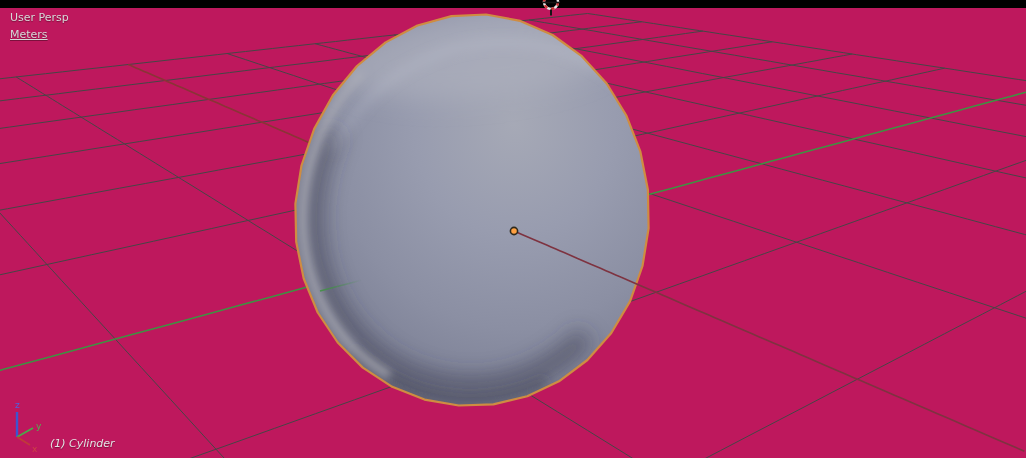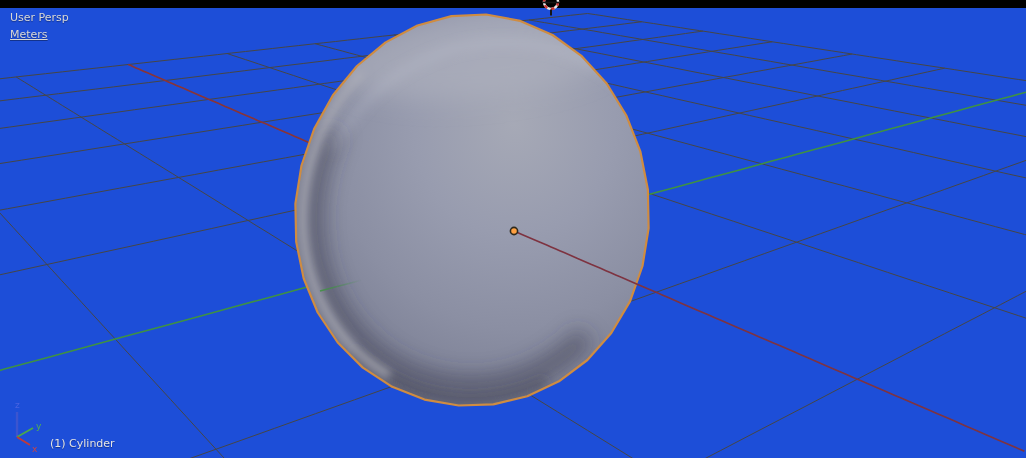--- a/index.html
+++ b/index.html
@@ -1,37 +1,37 @@
 <!DOCTYPE html>
 <html><head>
 <meta charset="utf-8">
 <style>
   html,body{margin:0;padding:0;background:#222;}
   .viewport{
     position:relative;
     width:1026px;height:458px;
-    background:#1d4ed8;
+    background:#be185d;
     overflow:hidden;
     font-family:"DejaVu Sans","Liberation Sans",sans-serif;
     outline:1px solid #cfcfcf;
   }
   svg{display:block;}
   #scene{position:absolute;left:0;top:0;}
   .hud{
     position:absolute;
     font-size:11px;
     line-height:13px;
     color:#d8d8d8;
     text-shadow:0 1px 1px rgba(0,0,0,.35);
     user-select:none;
     white-space:nowrap;
   }
   #view-label{left:10px;top:11px;}
   #unit-label{left:10px;top:28px;text-decoration:underline;}
-  #status-label{left:50px;top:437px;color:#e4e4e4;}
+  #status-label{left:50px;top:437px;color:#e4e4e4;font-style:italic;}
   #gizmo{position:absolute;left:2px;top:398px;}
   .gz{font-size:9px;font-family:"DejaVu Sans",sans-serif;}
 </style>
 </head>
 <body>
 
 <div class="viewport">
   <svg id="scene" width="1026" height="458">
       <g>
         <polyline points="-875.1,176.0 -885.8,181.7 -897.0,187.7" fill="none" stroke="#464646" stroke-width="1"></polyline>

